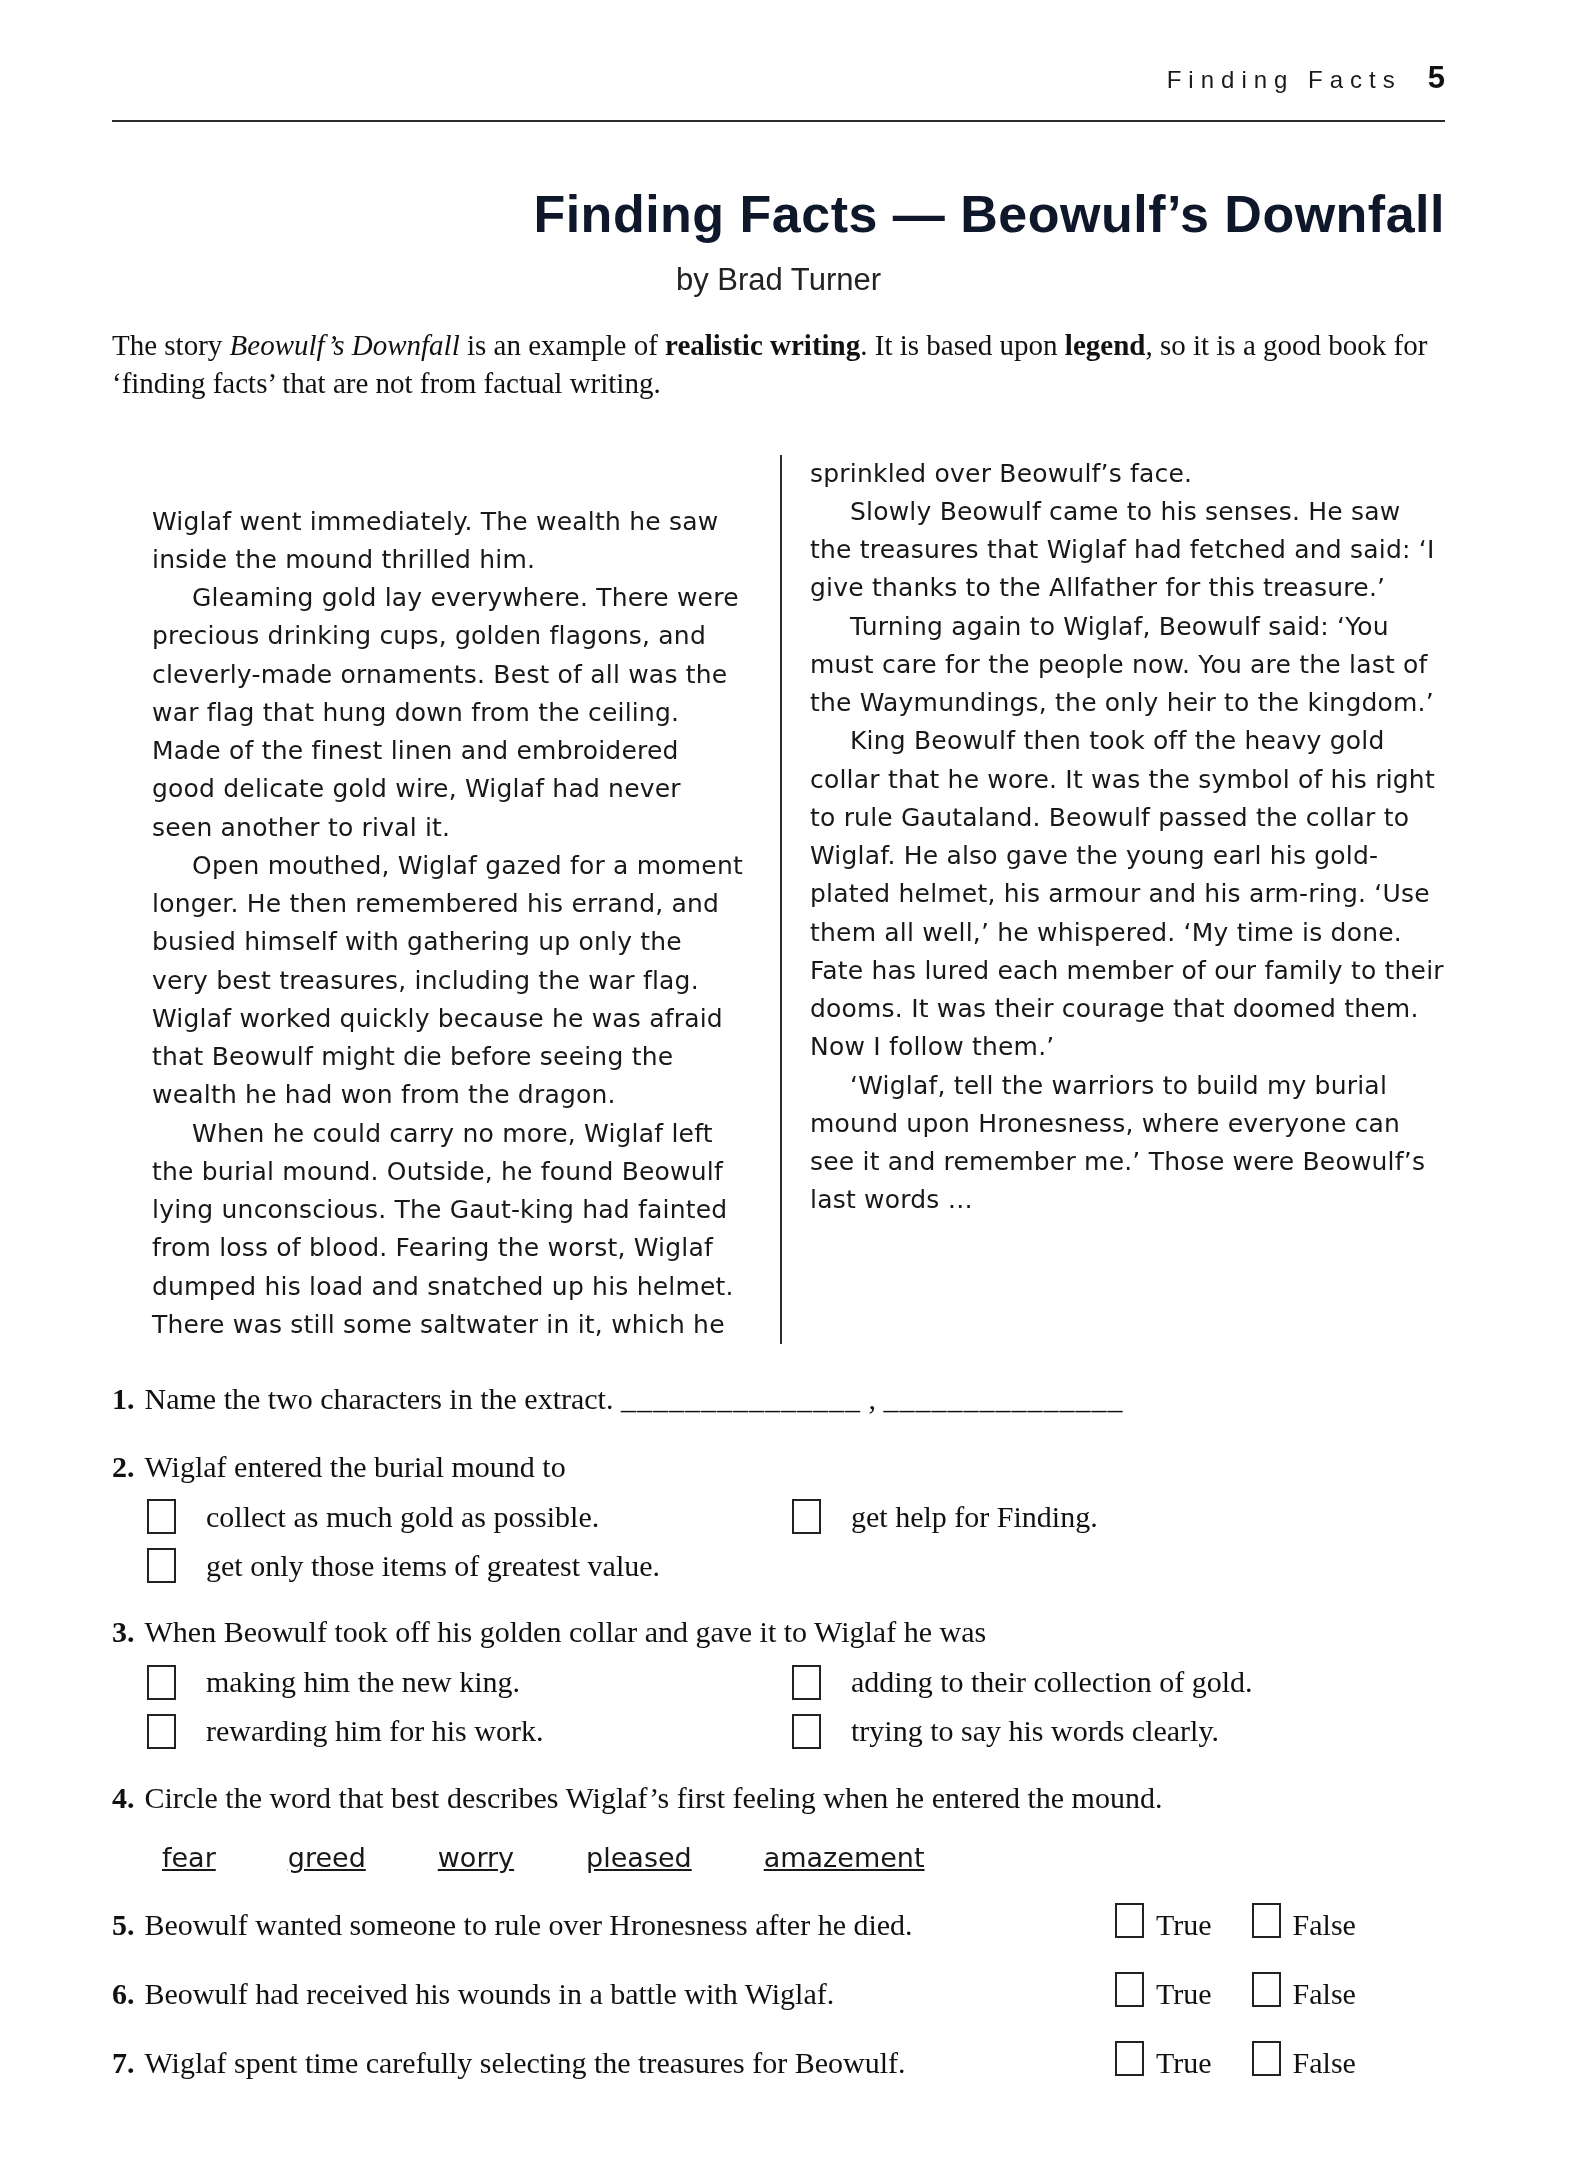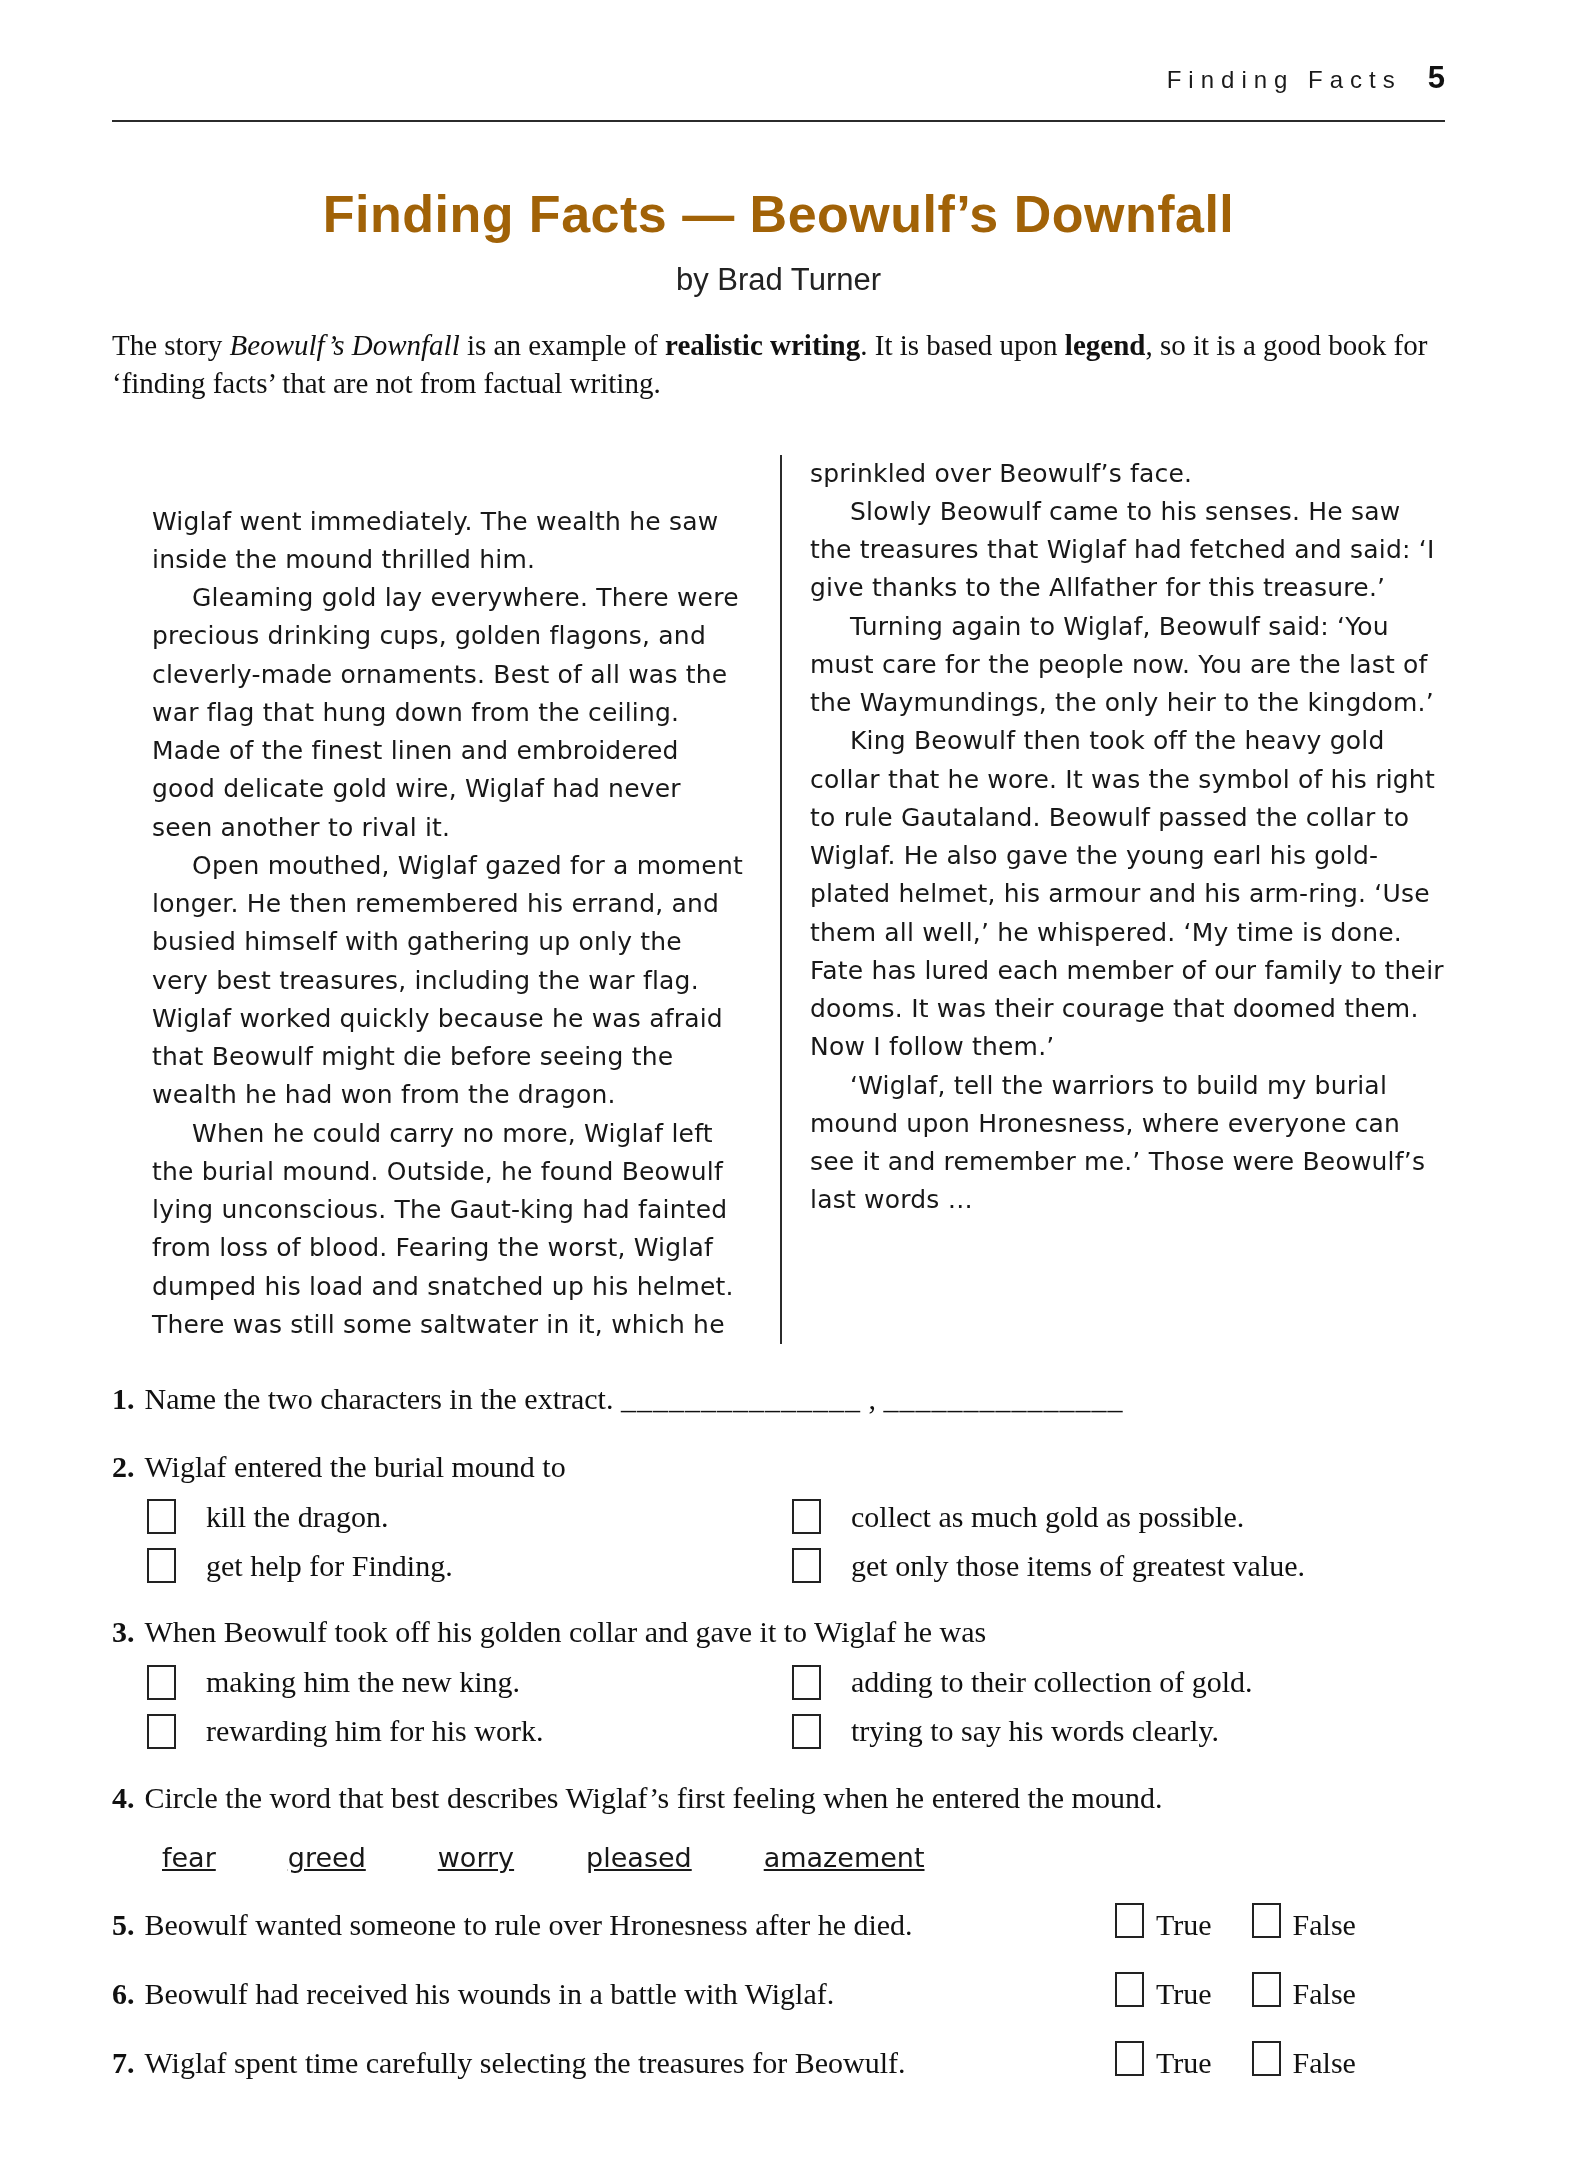--- a/index.html
+++ b/index.html
@@ -22,23 +22,23 @@
     font-family: "Liberation Sans", sans-serif;
     font-size: 24px; letter-spacing: 7px; color: #1a1a1a;
   }
   .header-page {
     font-family: "Liberation Sans", sans-serif;
     font-size: 31px; font-weight: bold; margin-left: 26px; color: #111;
   }
   .header-rule { border-bottom: 2px solid #2b2b2b; }
   
   .doc-title {
-    margin-top: 62px; text-align: center;
-    font-family: "Liberation Sans", sans-serif;
-    font-weight: bold; font-size: 52px; color: #a16207;
+    margin-top: 62px; text-align: right;
+    font-family: "Liberation Sans", sans-serif;
+    font-weight: bold; font-size: 52px; color: #0f172a;
     letter-spacing: 0.5px;
   }
   .byline {
     margin-top: 18px; text-align: center;
     font-family: "Liberation Sans", sans-serif;
     font-size: 31px; color: #222;
   }
   
   .intro {
     margin-top: 28px;
@@ -136,24 +136,20 @@
       </div>
     </div>
 
     <div class="question">
       <div class="q-line">
         <span class="q-num">2.</span><span>Wiglaf entered the burial mound to</span>
       </div>
       <div class="options">
         <div class="option">
           <span class="checkbox"></span>
-          <span class="option-label">kill the dragon.</span>
-        </div>
-        <div class="option">
-          <span class="checkbox"></span>
           <span class="option-label">collect as much gold as possible.</span>
         </div>
         <div class="option">
           <span class="checkbox"></span>
           <span class="option-label">get help for Finding.</span>
         </div>
         <div class="option">
           <span class="checkbox"></span>
           <span class="option-label">get only those items of greatest value.</span>
         </div>

